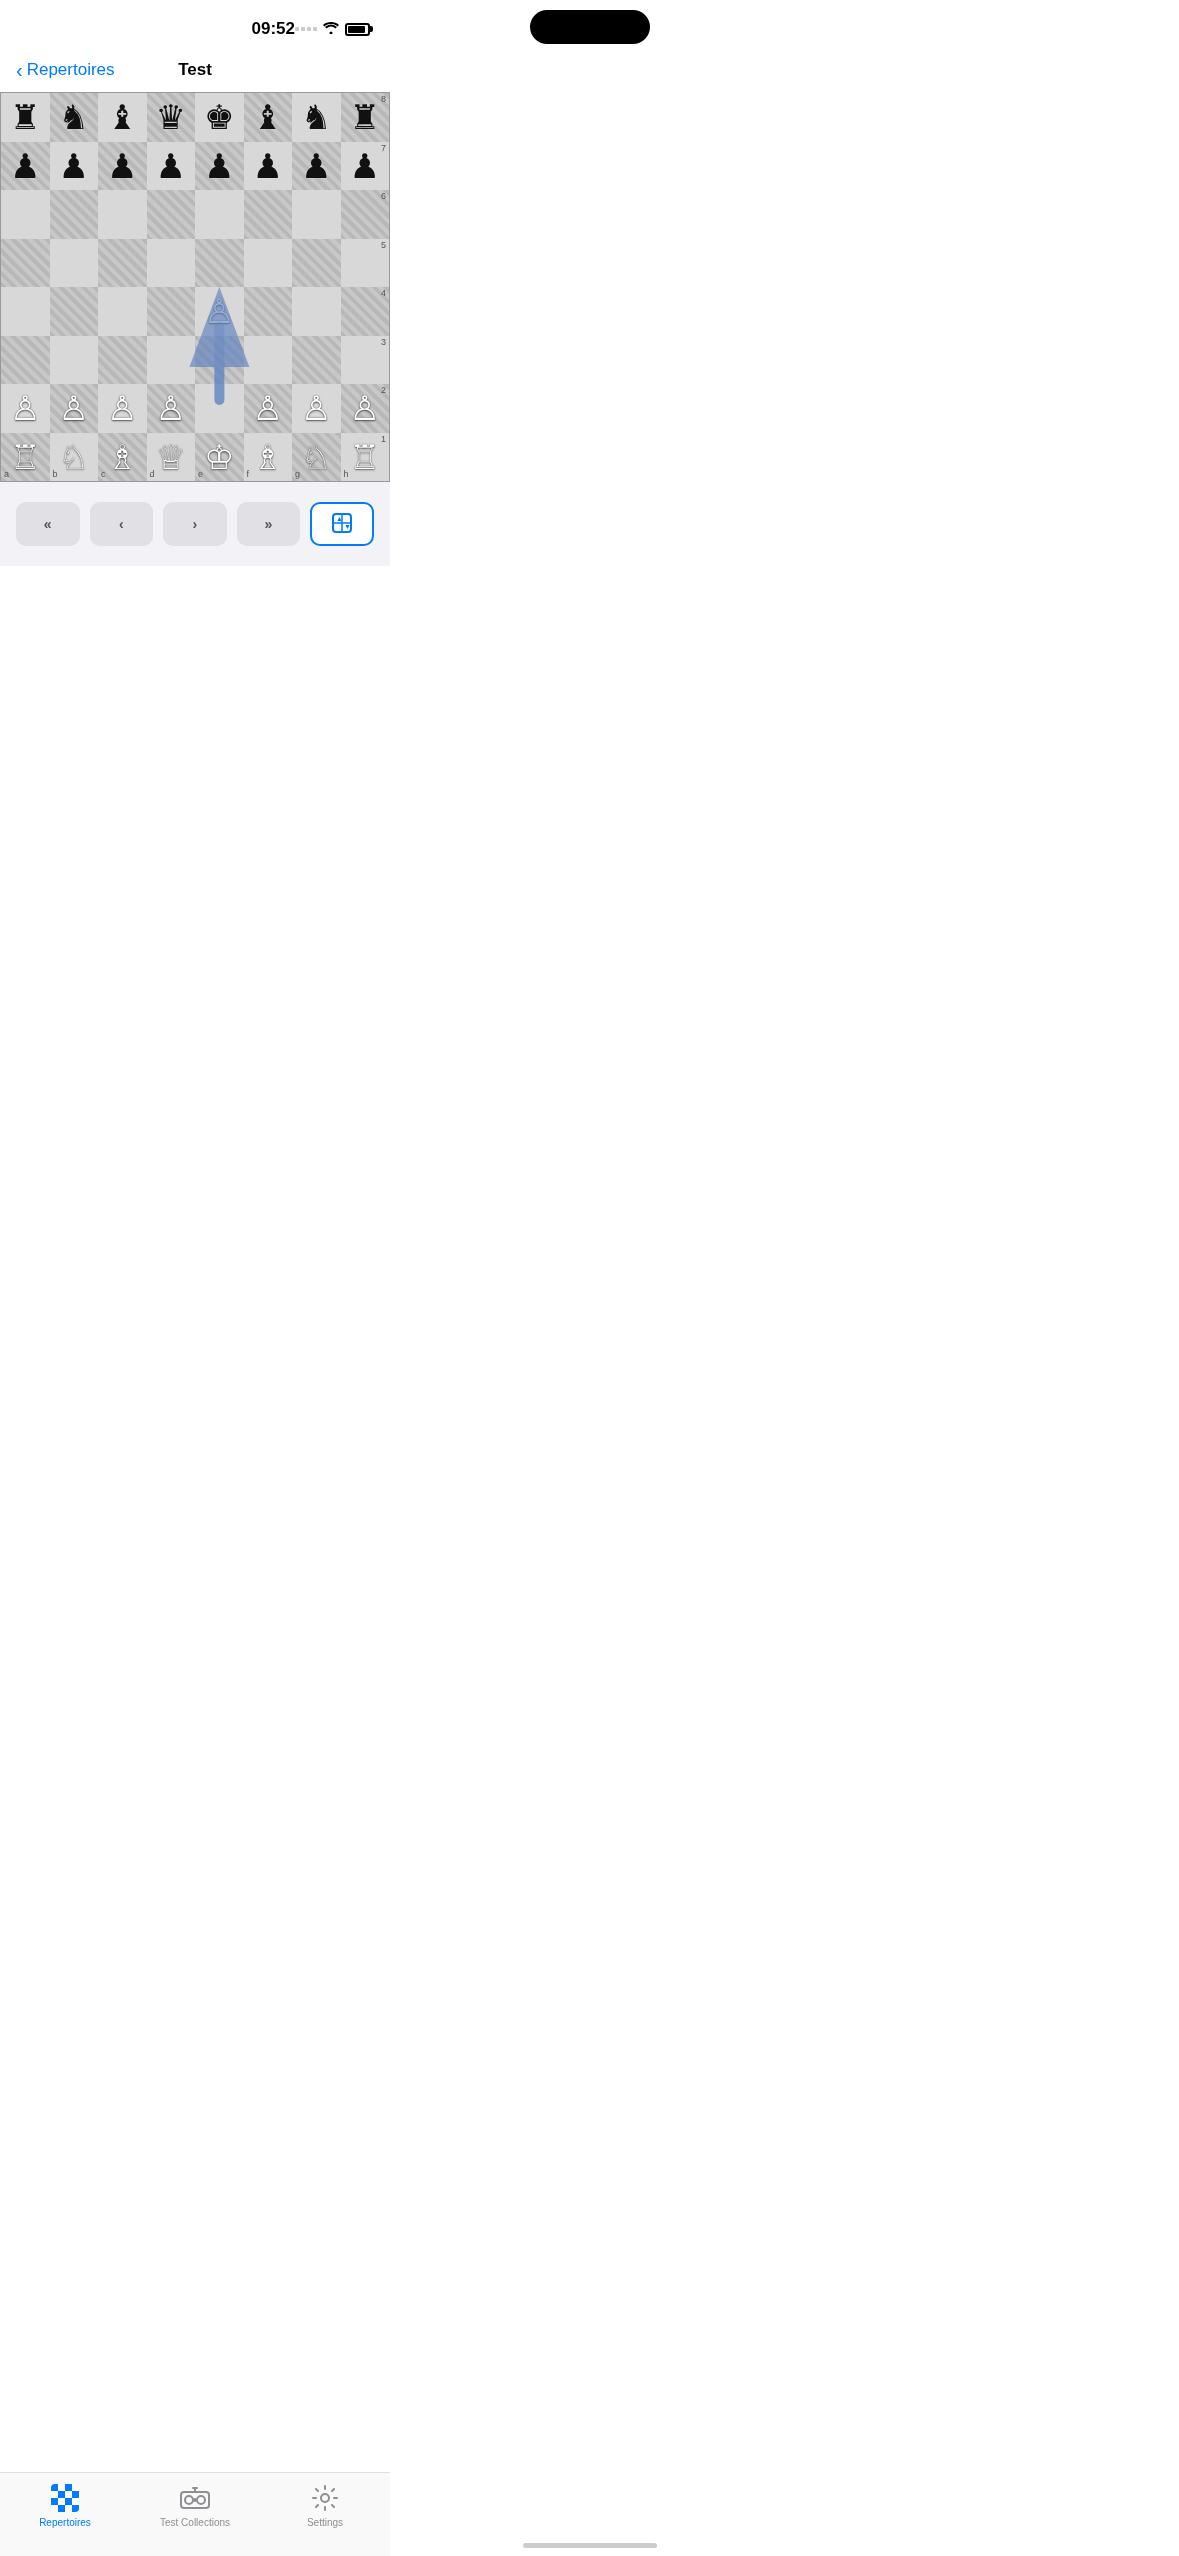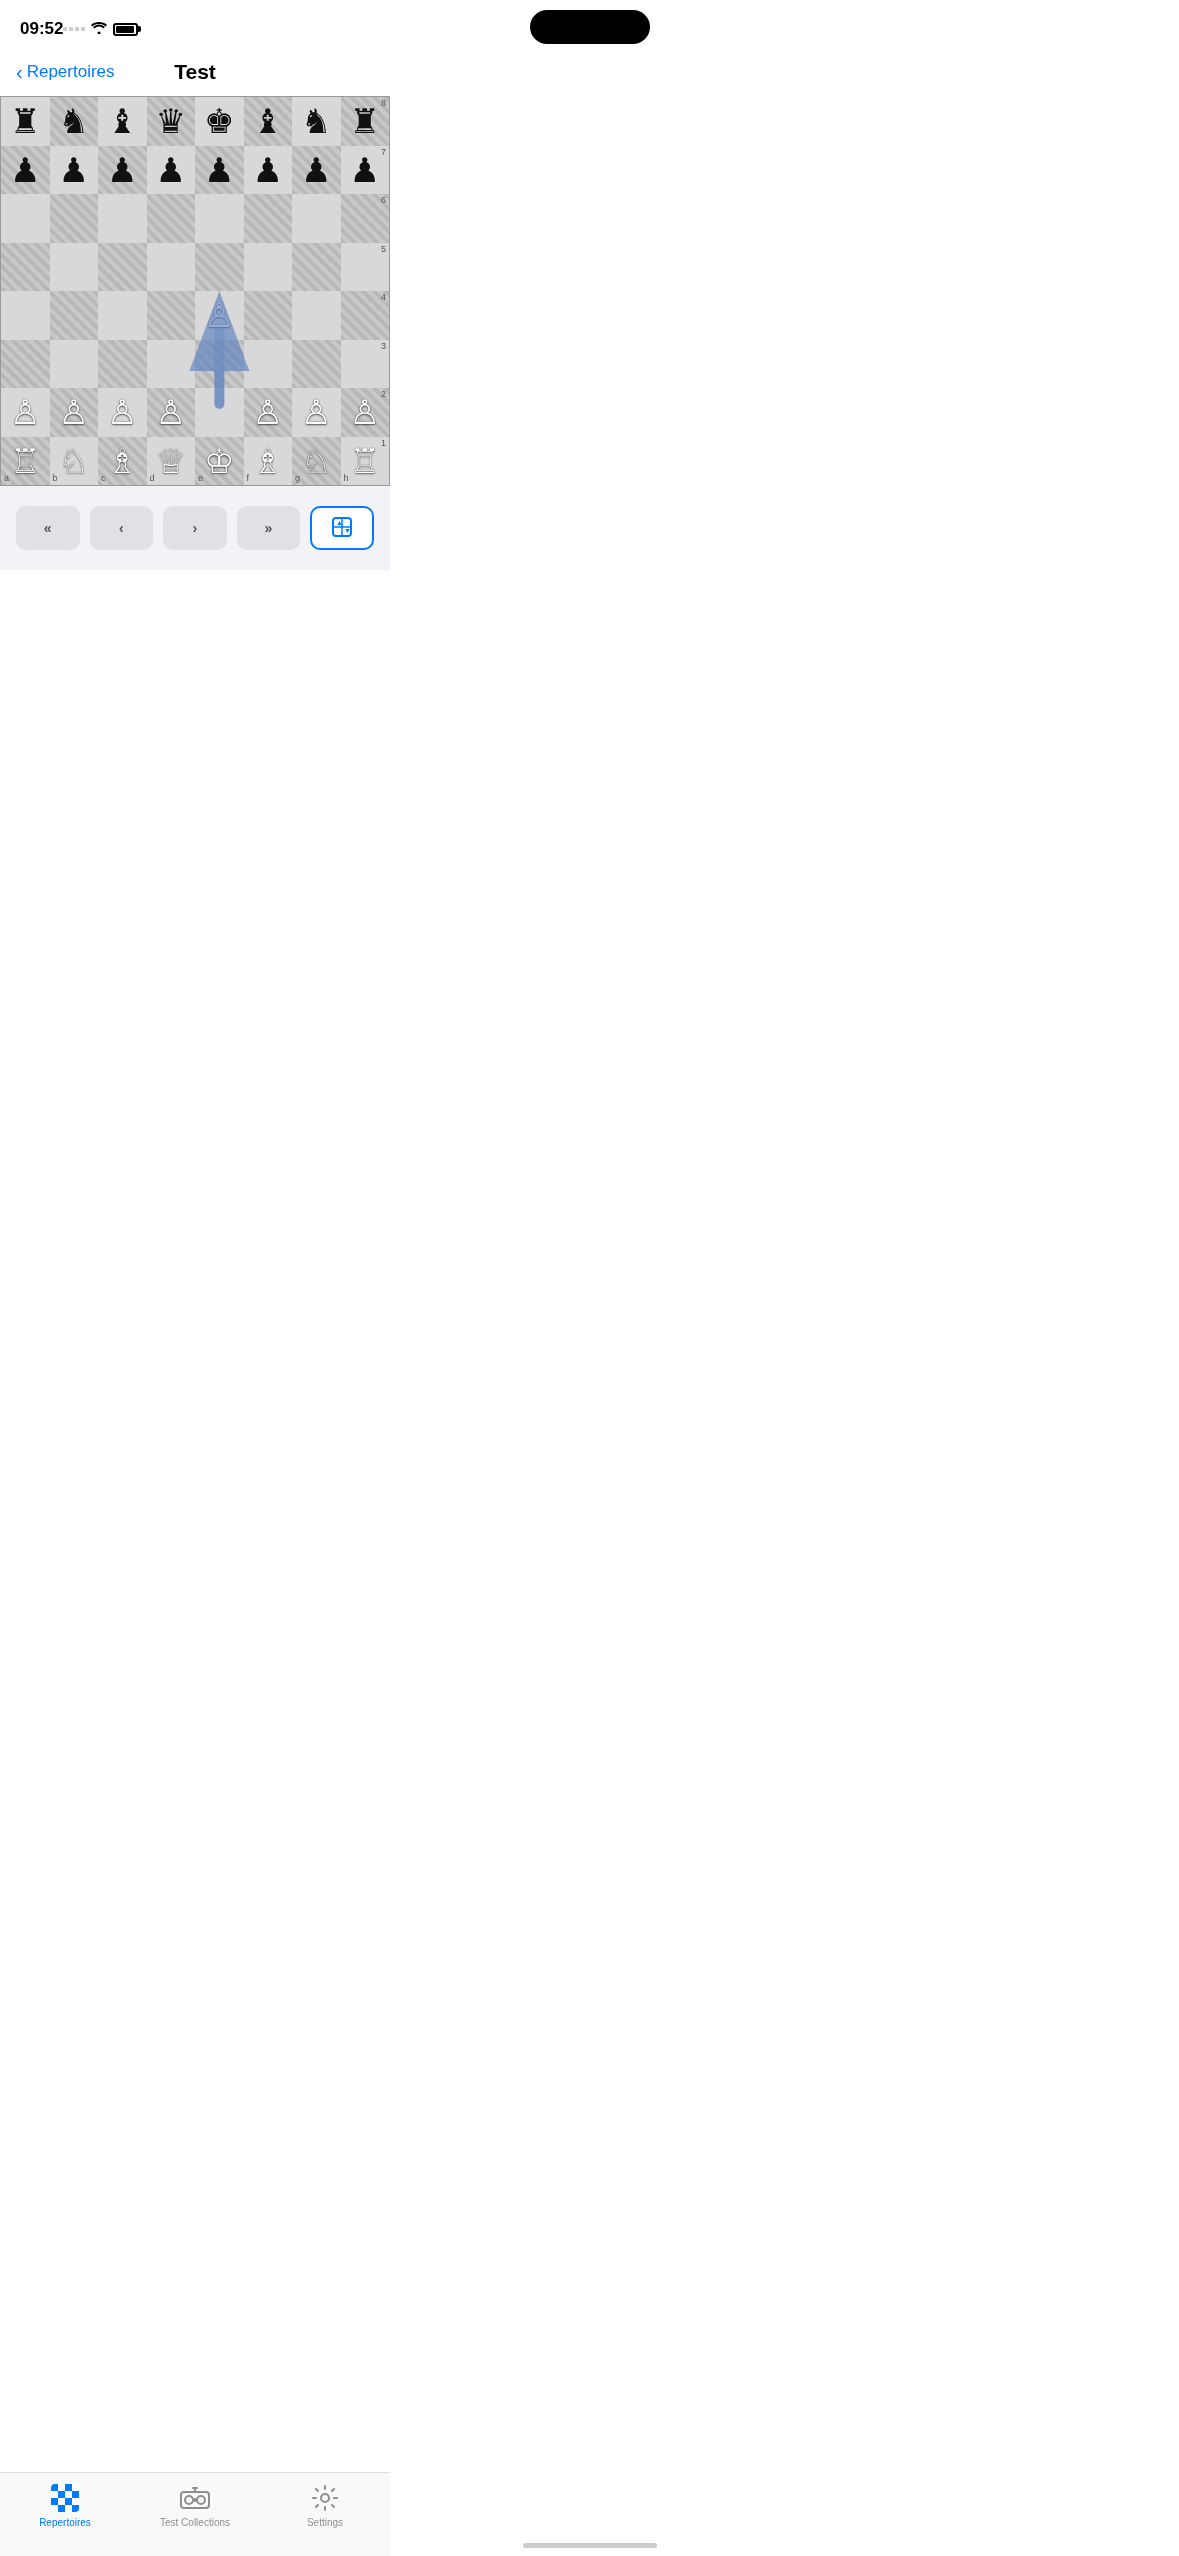--- a/index.html
+++ b/index.html
@@ -9,21 +9,21 @@
       width: 390px;
       min-height: 852px;
       background: #ffffff;
       font-family: -apple-system, BlinkMacSystemFont, 'SF Pro Display', sans-serif;
       overflow-x: hidden;
     }
 
     
     .status-bar {
       display: flex;
-      justify-content: flex-start;
+      justify-content: flex-end;
       align-items: center;
       padding: 14px 20px 8px 20px;
       height: 52px;
     }
     .status-time {
       font-size: 17px;
       font-weight: 600;
       color: #000;
     }
     .status-dynamic-island {
@@ -68,21 +68,21 @@
       gap: 4px;
       color: #007AFF;
       font-size: 17px;
       cursor: pointer;
     }
     .nav-back-chevron {
       font-size: 20px;
       color: #007AFF;
     }
     .nav-title {
-      font-size: 21px;
+      font-size: 17px;
       font-weight: 600;
       color: #000;
     }
 
     
     .board-container {
       width: 390px;
       position: relative;
     }
     .chess-board {

